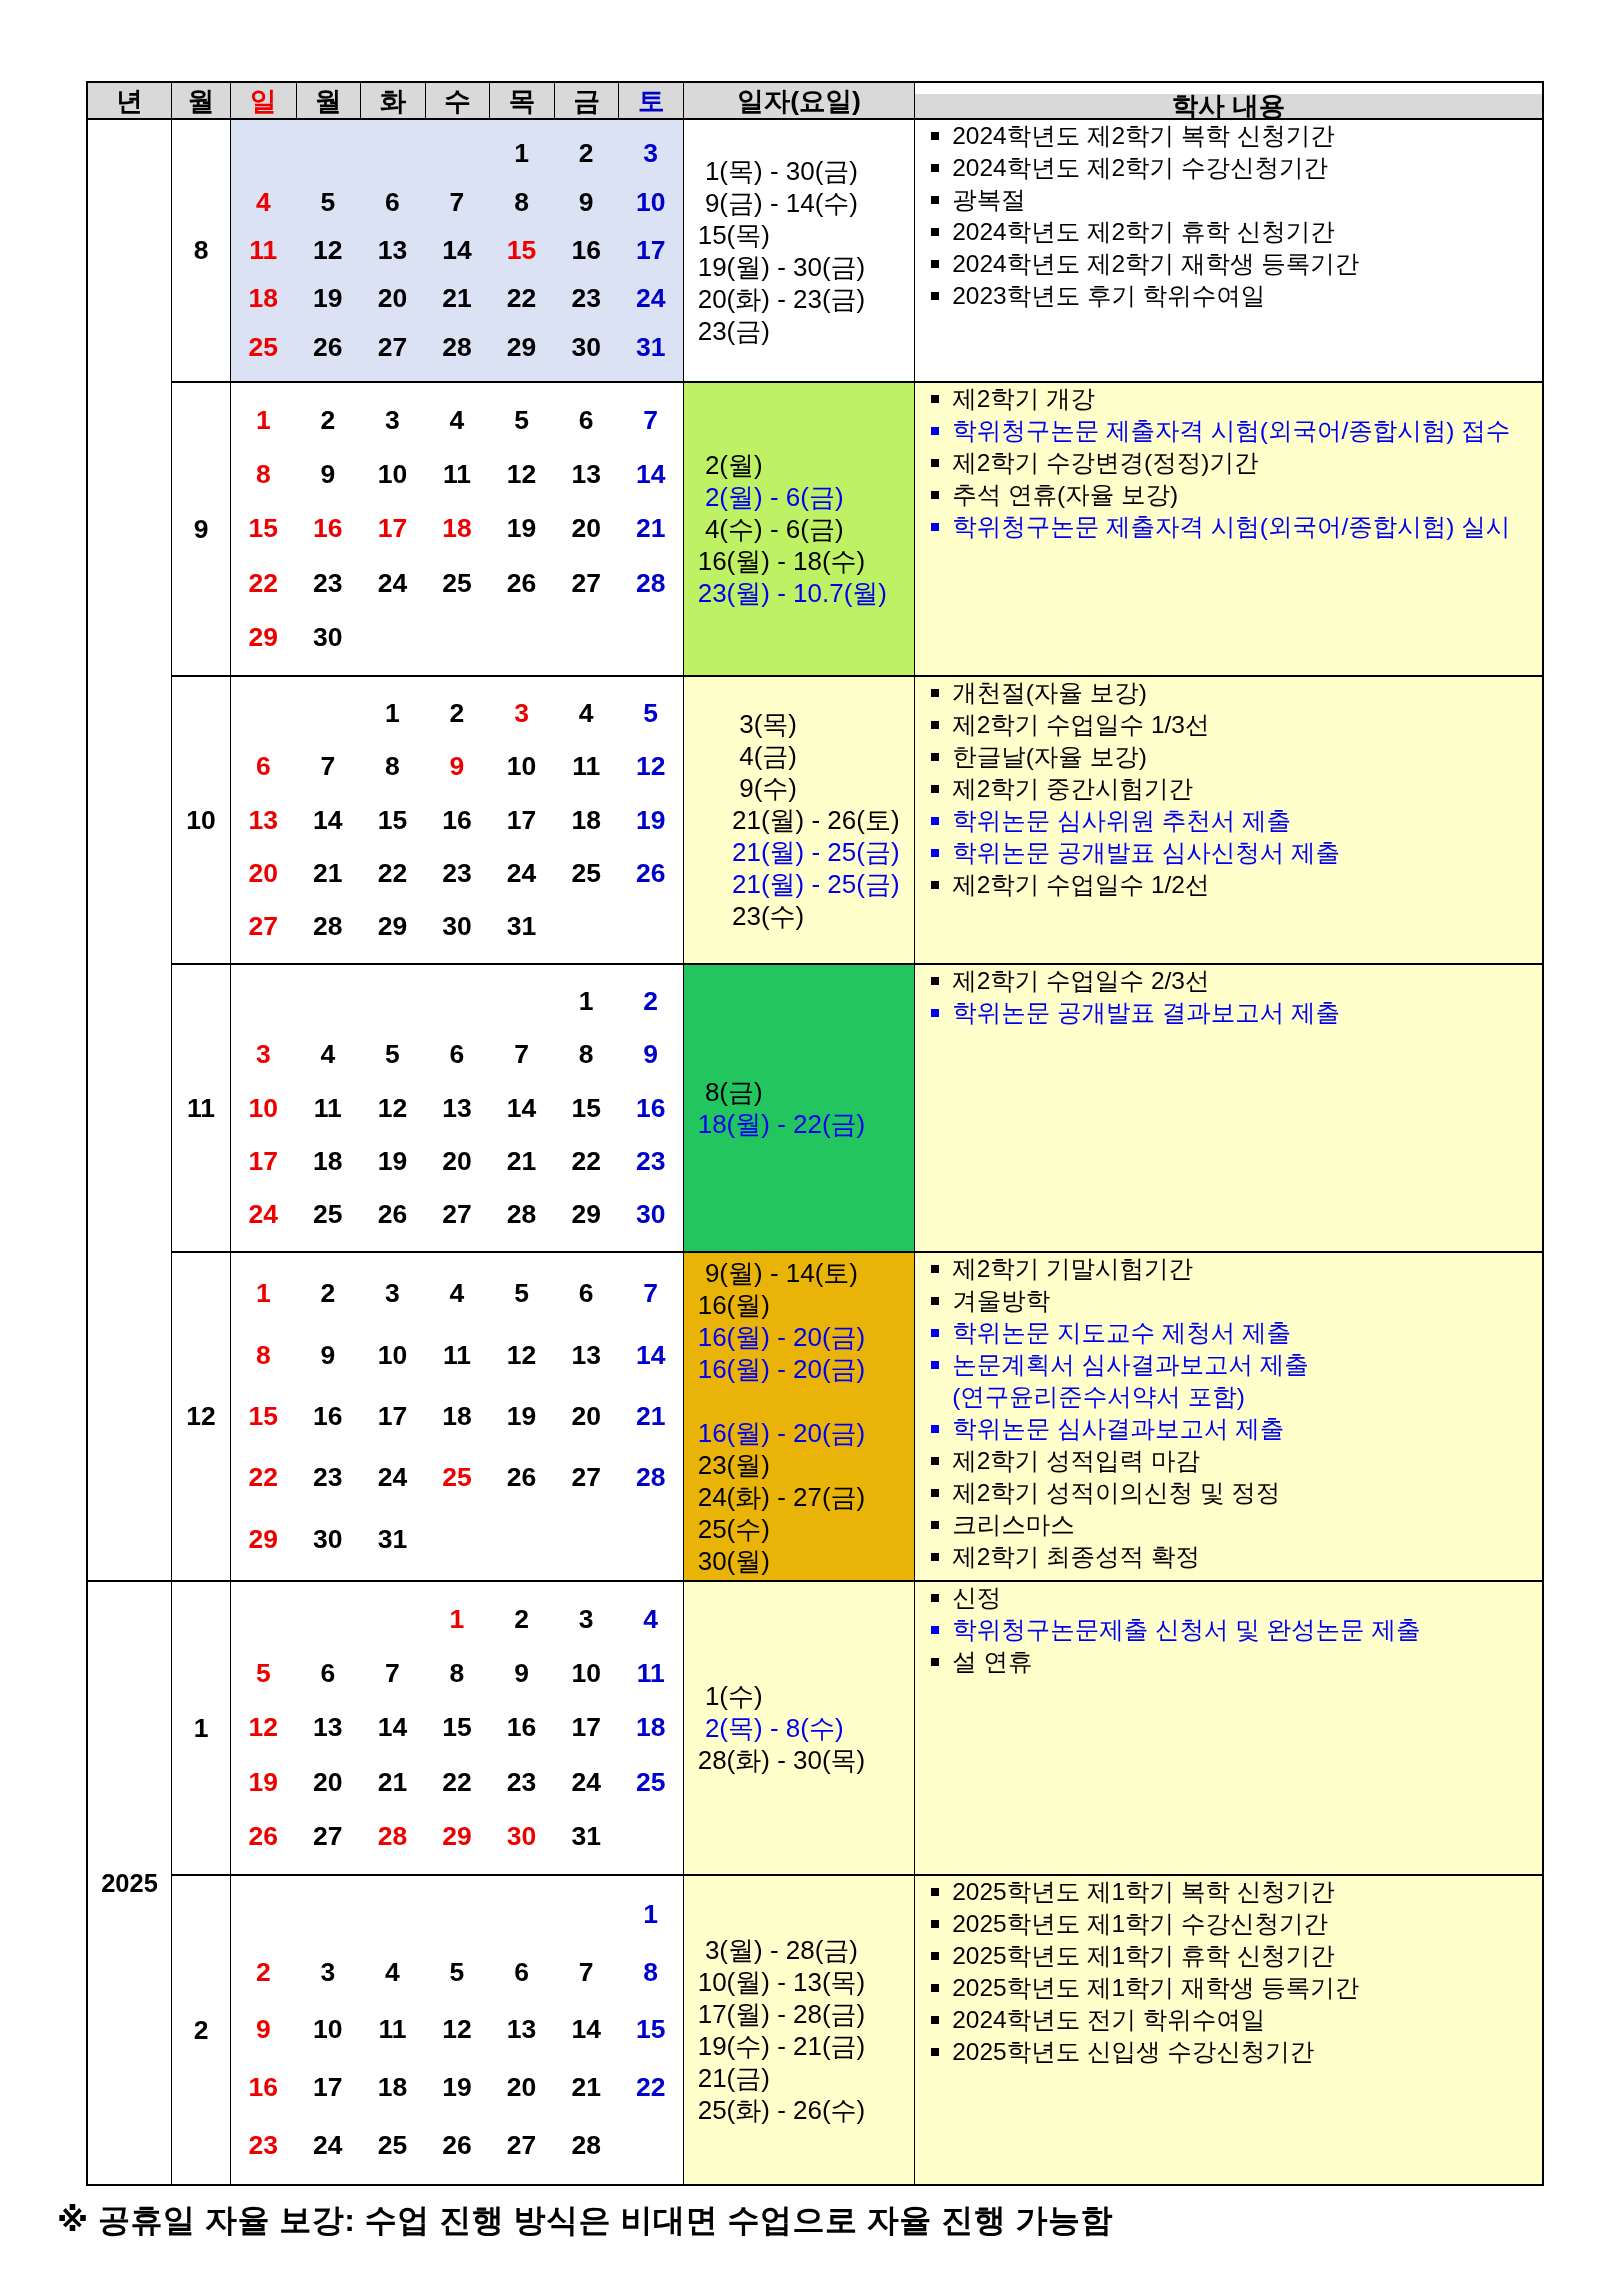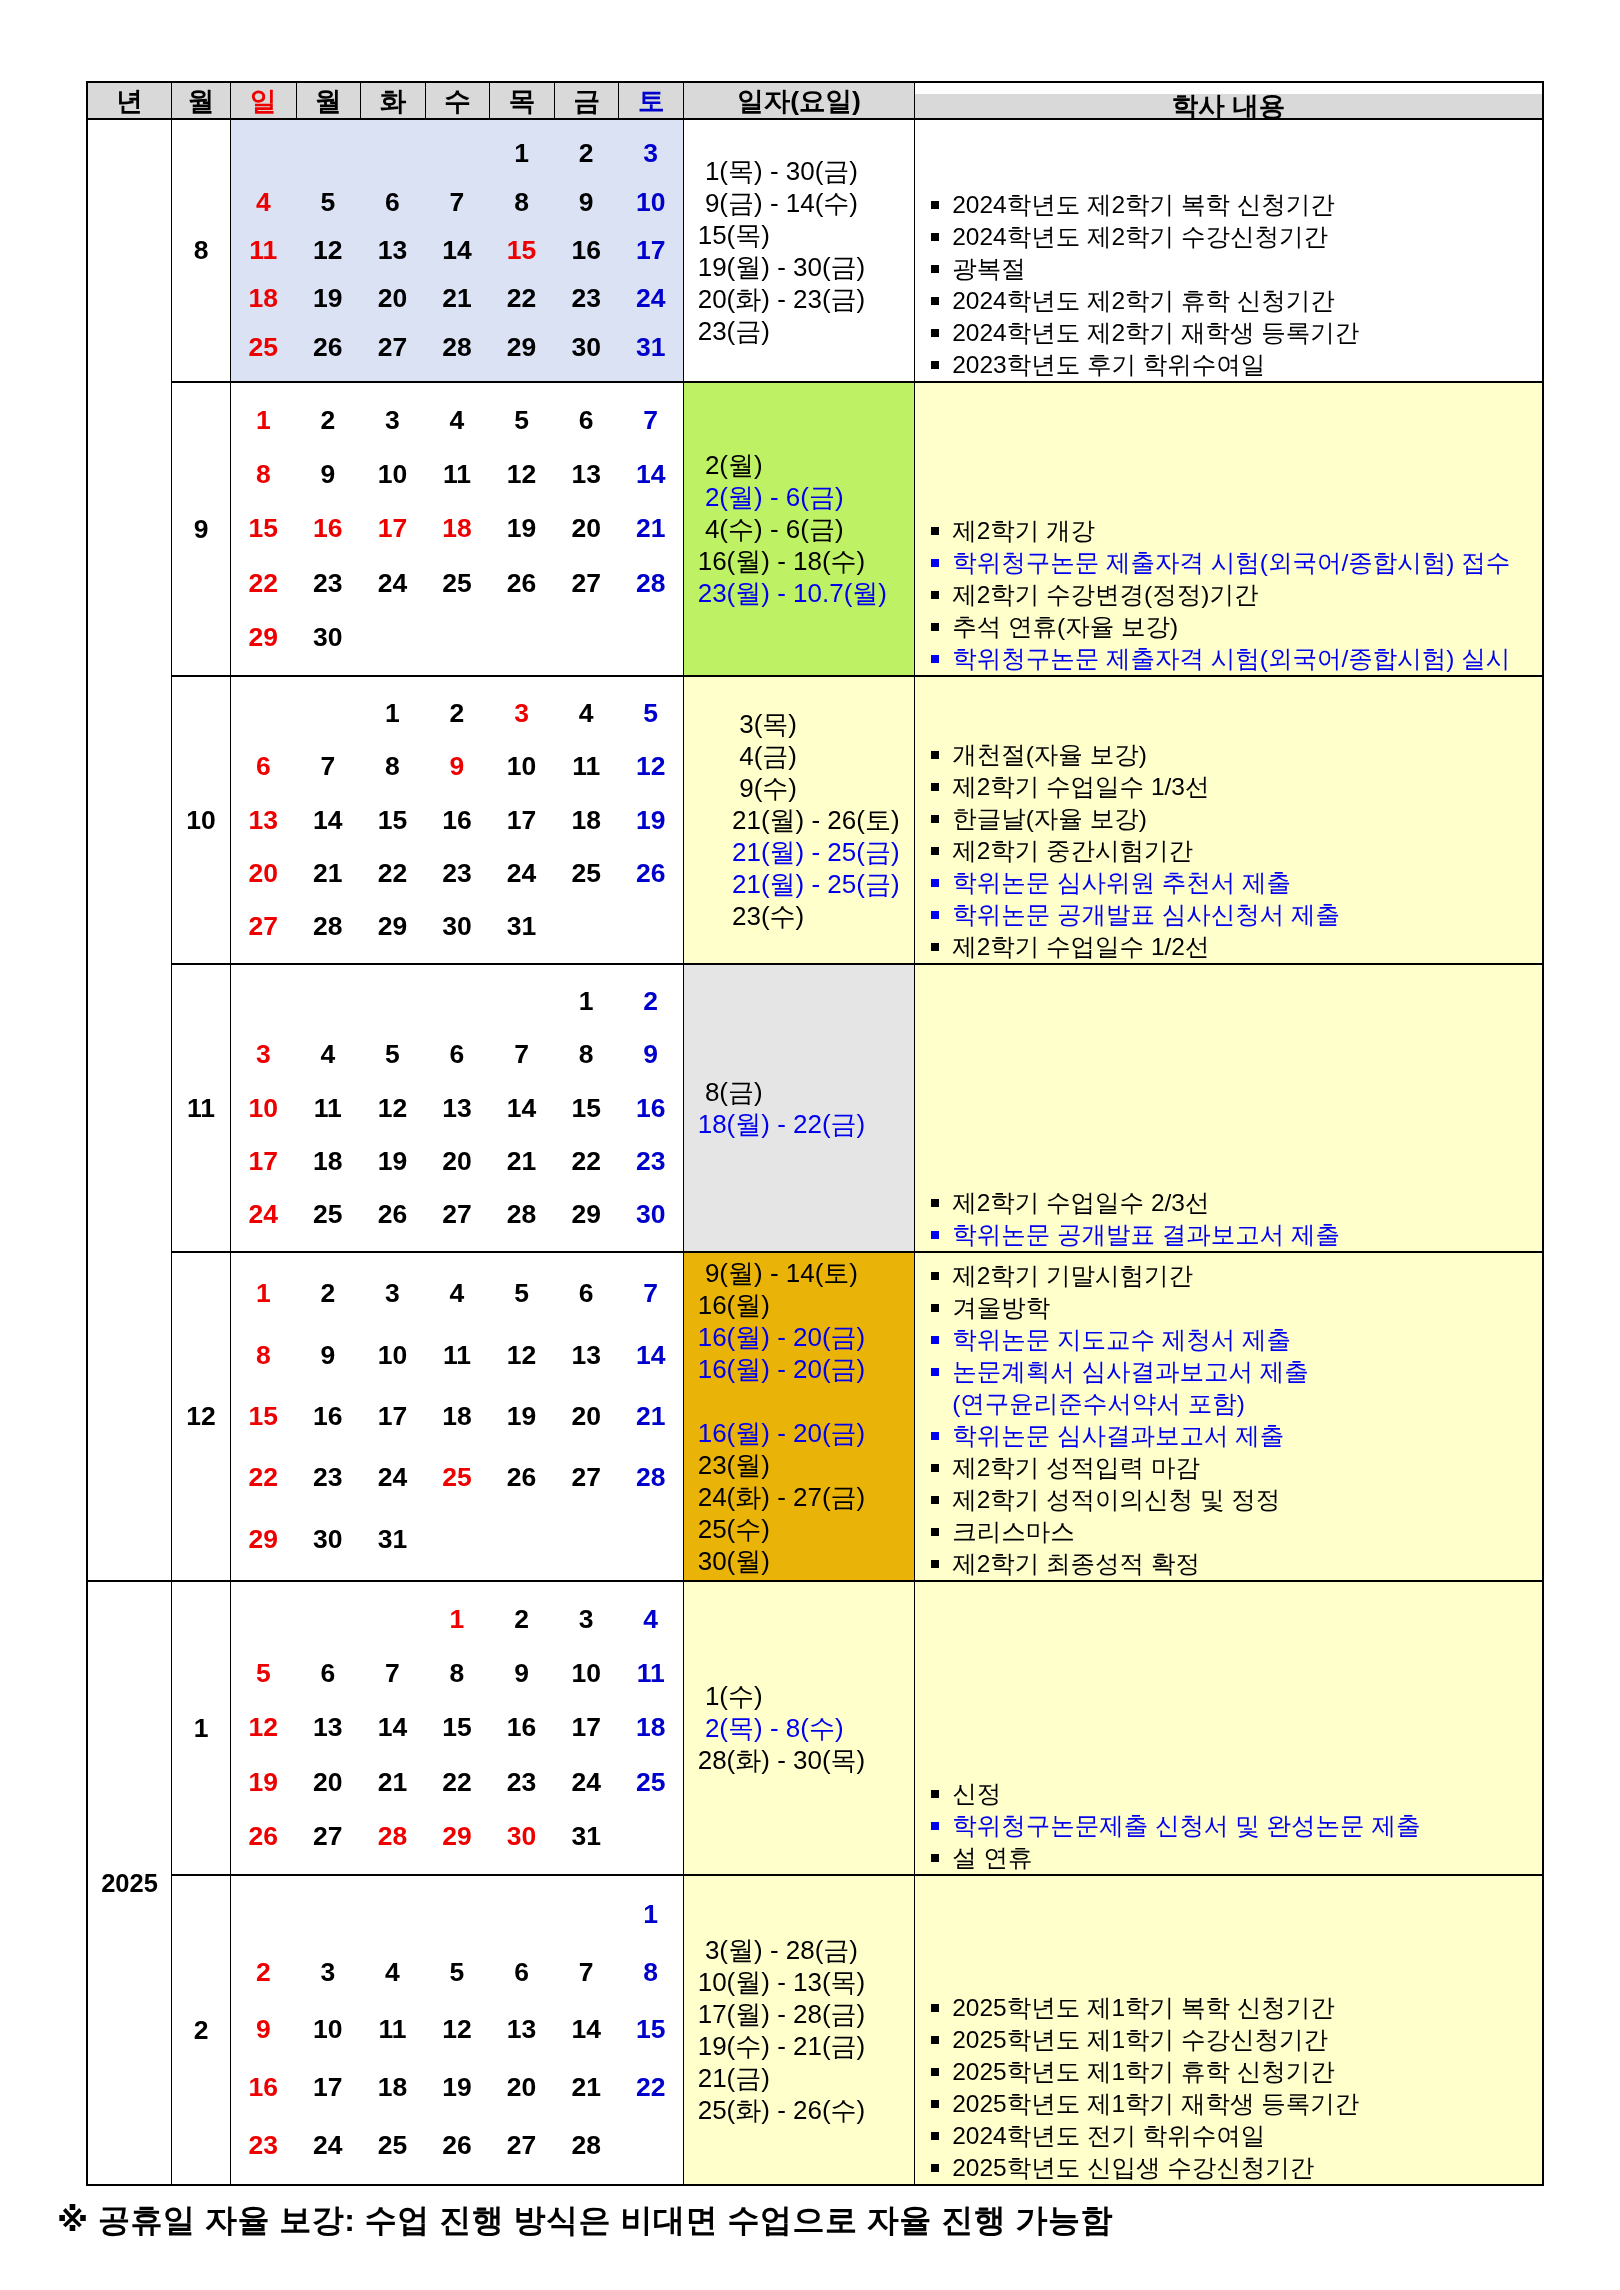--- a/index.html
+++ b/index.html
@@ -66,21 +66,21 @@
 
   .m-dates{
     grid-column:4;border-right:1px solid var(--border);
     display:flex;flex-direction:column;justify-content:center;
     padding-left:13.7px;font-size:26px;
   }
   .m-dates .dl{line-height:32px;white-space:pre;}
 
   .m-content{
     grid-column:5;
-    display:flex;flex-direction:column;justify-content:flex-end;
+    display:flex;flex-direction:column;justify-content:flex-start;
     padding-left:15.7px;font-size:24.5px;
   }
   .m-content .cl{line-height:32px;white-space:nowrap;display:flex;align-items:center;}
   .bullet{width:8.8px;height:8.8px;background:currentColor;display:inline-block;margin-right:12.7px;flex:none;}
   .cl.cont .bullet{visibility:hidden;}
 
   .blue{color:var(--evblue);}
   .sep{border-top:2px solid var(--border);}
 
   .footer-note{
@@ -355,21 +355,21 @@
       <div class="day">22</div>
       <div class="day d-b">23</div>
       <div class="day d-r">24</div>
       <div class="day">25</div>
       <div class="day">26</div>
       <div class="day">27</div>
       <div class="day">28</div>
       <div class="day">29</div>
       <div class="day d-b">30</div>
     </div>
-    <div class="m-dates sep" style="grid-row: 5; background: #e5e5e5;">
+    <div class="m-dates sep" style="grid-row: 5; background: #22c55e;">
       <div class="dl"> 8(금)</div>
       <div class="dl blue">18(월) - 22(금)</div>
     </div>
     <div class="m-content sep" style="grid-row: 5; background: rgb(255, 255, 204);">
       <div class="cl">
         <div class="bullet"></div>
         <div class="evt">제2학기 수업일수 2/3선</div>
       </div>
       <div class="cl blue">
         <div class="bullet"></div>

